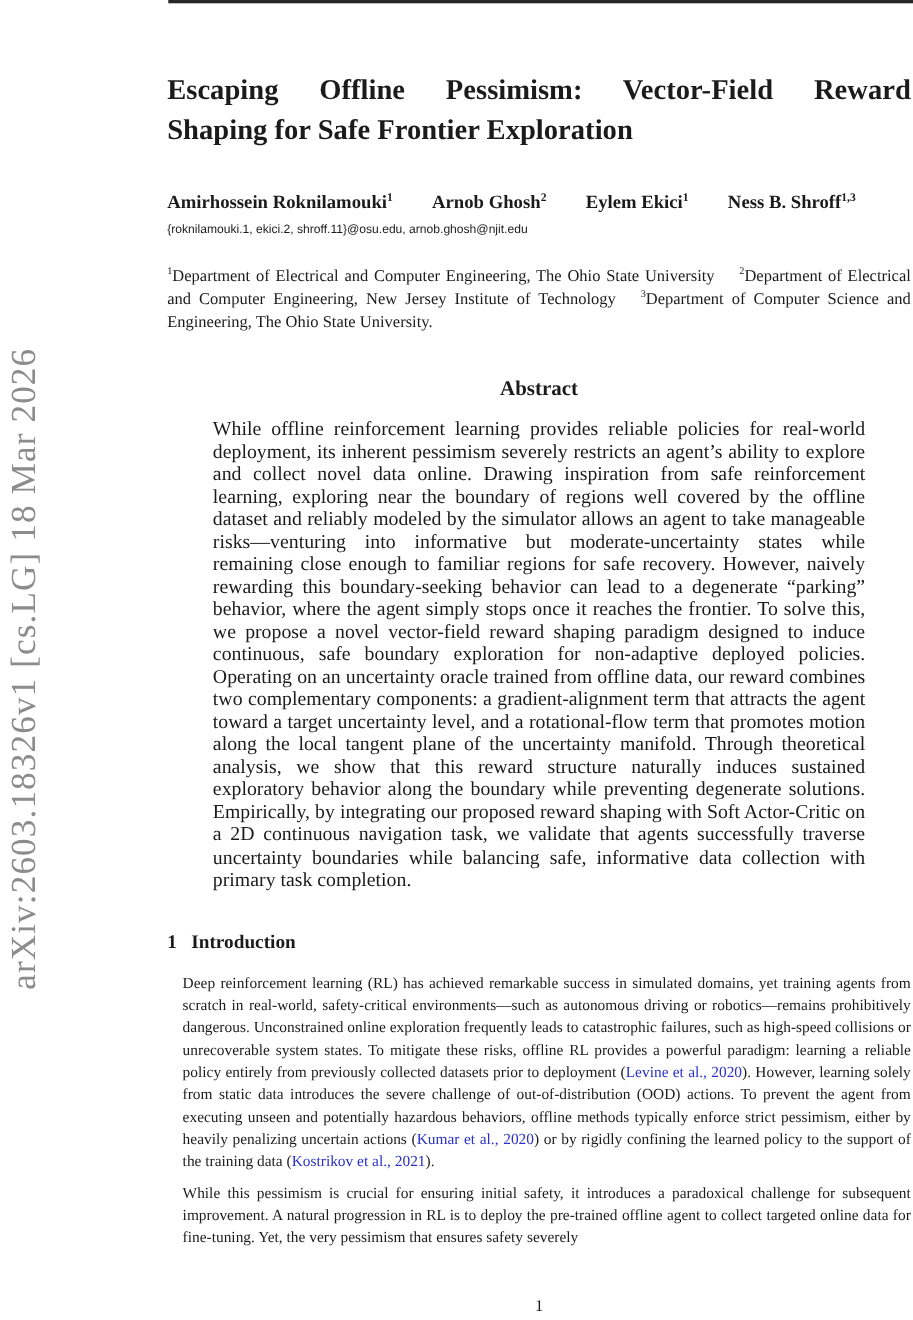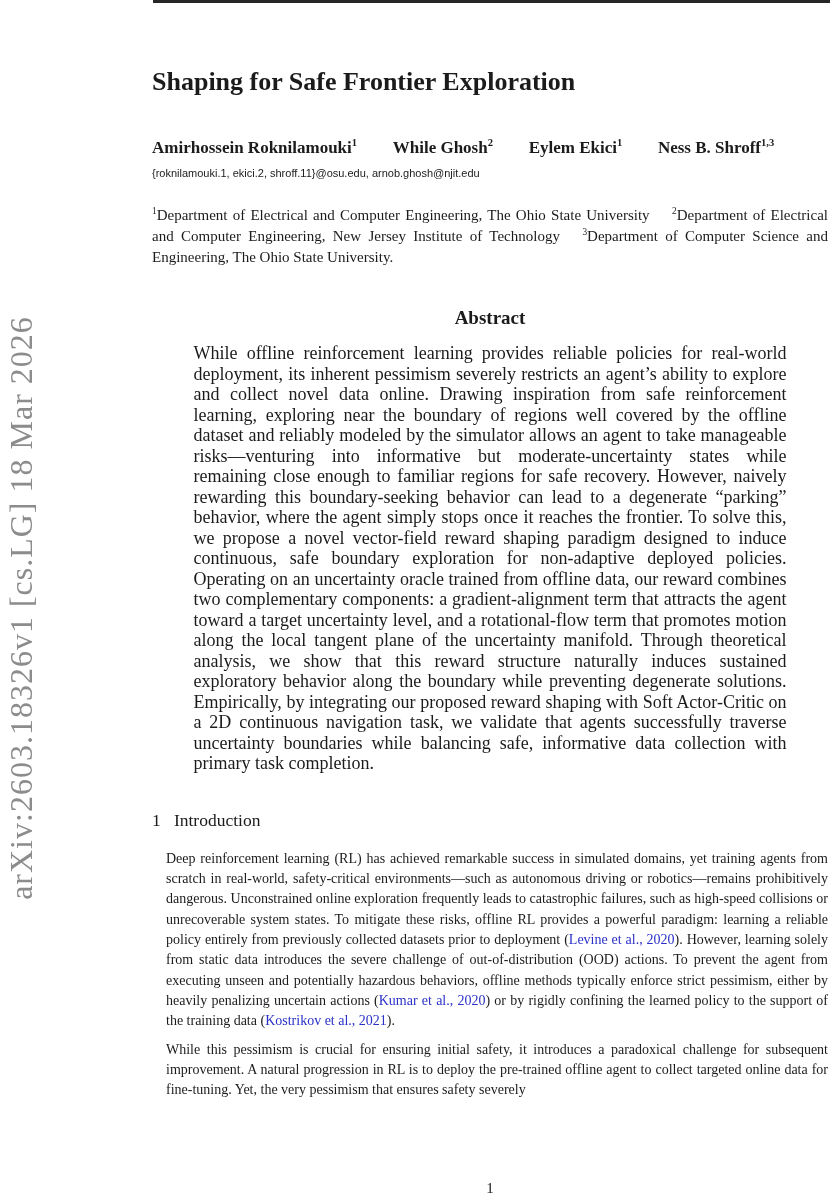--- a/index.html
+++ b/index.html
@@ -57,21 +57,21 @@
 
   .affils { margin-top:22px; font-size:15px; line-height:20.8px; text-align:justify; }
   .affil + .affil { margin-left:1.5em; }
 
   .abstract-heading { margin-top:40px; text-align:center; font-size:19px; font-weight:bold; }
   .abstract-body {
     width:593px; margin:14px auto 0;
     text-align:justify; font-size:18px; line-height:20.5px;
   }
 
-  .section-heading { margin-top:36px; font-size:17.5px; font-weight:normal; }
+  .section-heading { margin-top:36px; font-size:17.5px; font-weight:bold; }
   .section-number { margin-right:0.75em; }
 
   .para { margin:18px 0 0 14px; text-align:justify; font-size:14px; line-height:20.3px; }
   .para.follow { margin-top:8px; }
 
   .cite { color:var(--link); text-decoration:none; cursor:pointer; }
 
   .page-number {
     position:absolute; left:152px; top:1180px; width:676px;
     text-align:center; font-size:15px;
@@ -82,24 +82,25 @@
 
 <div class="page">
 
   <div class="top-bar"></div>
 
   <div class="arxiv-banner">arXiv:2603.18326v1 [cs.LG] 18 Mar 2026</div>
 
   <div class="content">
 
     <h1 class="title">
+      <div class="title-line1">Escaping Offline Pessimism: Vector-Field Reward</div>
       <div class="title-line2">Shaping for Safe Frontier Exploration</div>
     </h1>
 
-    <div class="authors"><span class="author"><span>Amirhossein Roknilamouki</span><sup>1</sup></span><span class="author"><span>While Ghosh</span><sup>2</sup></span><span class="author"><span>Eylem Ekici</span><sup>1</sup></span><span class="author"><span>Ness B. Shroff</span><sup>1,3</sup></span></div>
+    <div class="authors"><span class="author"><span>Amirhossein Roknilamouki</span><sup>1</sup></span><span class="author"><span>Arnob Ghosh</span><sup>2</sup></span><span class="author"><span>Eylem Ekici</span><sup>1</sup></span><span class="author"><span>Ness B. Shroff</span><sup>1,3</sup></span></div>
 
     <div class="emails">{roknilamouki.1, ekici.2, shroff.11}@osu.edu, arnob.ghosh@njit.edu</div>
 
     <p class="affils"><span class="affil"><sup>1</sup><span>Department of Electrical and Computer Engineering, The Ohio State University</span></span><span class="affil"><sup>2</sup><span>Department of Electrical and Computer Engineering, New Jersey Institute of Technology</span></span><span class="affil"><sup>3</sup><span>Department of Computer Science and Engineering, The Ohio State University.</span></span></p>
 
     <div class="abstract-heading">Abstract</div>
 
     <p class="abstract-body">While offline reinforcement learning provides reliable policies for real-world deployment, its inherent pessimism severely restricts an agent’s ability to explore and collect novel data online. Drawing inspiration from safe reinforcement learning, exploring near the boundary of regions well covered by the offline dataset and reliably modeled by the simulator allows an agent to take manageable risks—venturing into informative but moderate-uncertainty states while remaining close enough to familiar regions for safe recovery. However, naively rewarding this boundary-seeking behavior can lead to a degenerate “parking” behavior, where the agent simply stops once it reaches the frontier. To solve this, we propose a novel vector-field reward shaping paradigm designed to induce continuous, safe boundary exploration for non-adaptive deployed policies. Operating on an uncertainty oracle trained from offline data, our reward combines two complementary components: a gradient-alignment term that attracts the agent toward a target uncertainty level, and a rotational-flow term that promotes motion along the local tangent plane of the uncertainty manifold. Through theoretical analysis, we show that this reward structure naturally induces sustained exploratory behavior along the boundary while preventing degenerate solutions. Empirically, by integrating our proposed reward shaping with Soft Actor-Critic on a 2D continuous navigation task, we validate that agents successfully traverse uncertainty boundaries while balancing safe, informative data collection with primary task completion.</p>
 
     <h2 class="section-heading"><span class="section-number">1</span><span>Introduction</span></h2>

